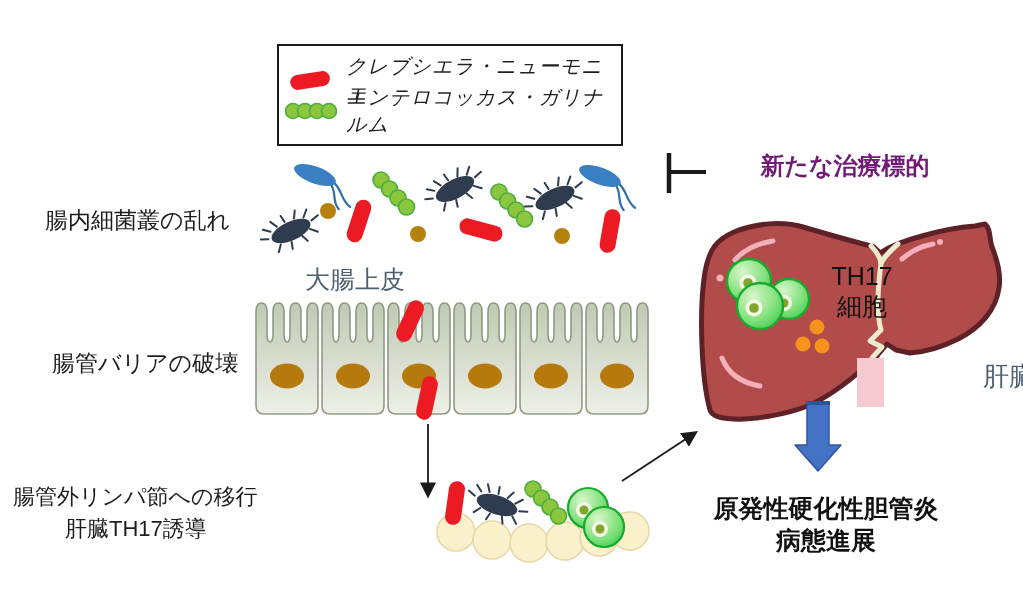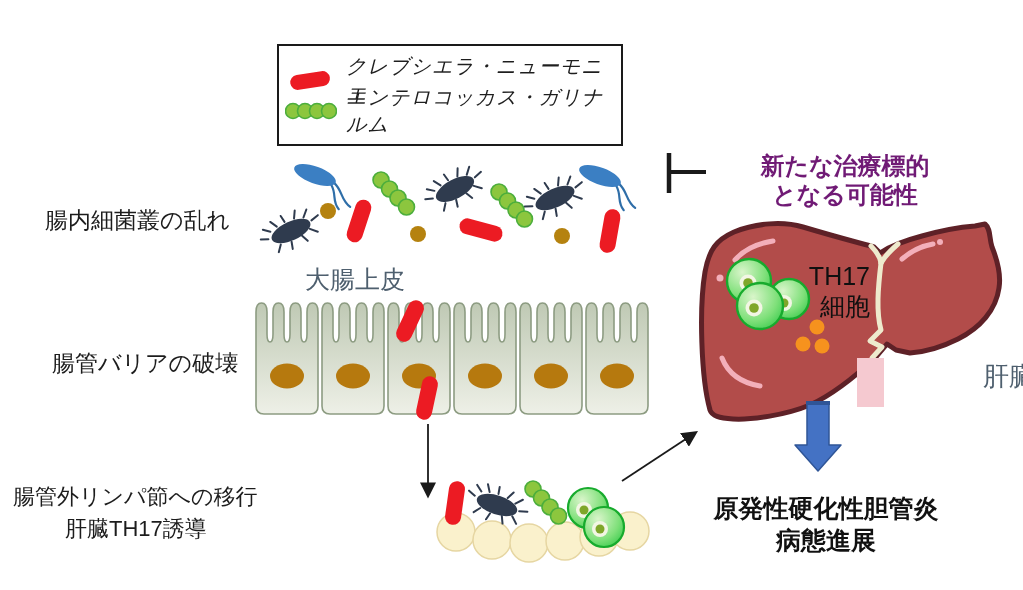--- a/index.html
+++ b/index.html
@@ -20,21 +20,21 @@
   }
   .legend-row{display:flex;align-items:center;gap:9px;height:28px;}
   .legend-icon{flex:0 0 52px;height:26px;}
   .legend-label{
     font-family:"DejaVu Serif","Liberation Serif",serif;font-style:italic;
     font-size:20px;color:#1e1e1e;letter-spacing:1px;
   }
   .lbl-epithelium{left:257px;top:263px;font-size:25px;}
   .lbl-lymph{left:276px;top:496px;width:150px;font-size:24px;line-height:28px;}
   .lbl-liver{left:928px;top:359px;width:66px;font-size:26px;text-align:center;}
-  .lbl-th17{left:790px;top:261px;width:80px;font-size:25px;line-height:30px;color:#101010;font-weight:500;text-align:right;}
+  .lbl-th17{left:822px;top:261px;width:80px;font-size:25px;line-height:30px;color:#101010;font-weight:500;}
   .lbl-therapy{left:735px;top:151px;width:220px;font-size:24px;line-height:29px;font-weight:600;color:#701a75;}
   .lbl-outcome{left:698px;top:492px;width:256px;font-size:25px;line-height:32px;font-weight:700;color:#111;}
   .lbl-dysbiosis{left:45px;top:205px;}
   .lbl-barrier{left:43px;top:348px;margin-left:9px;}
   .lbl-transloc{left:13px;top:482px;font-size:22px;}
   .lbl-induction{left:65px;top:514px;font-size:22px;}
 </style>
 </head>
 <body>
 
@@ -201,20 +201,19 @@
 
   <div class="txt slate lbl-epithelium">大腸上皮</div>
   <div class="txt center lbl-th17">
     <div>TH17</div>
     <div>細胞</div>
   </div>
   <div class="txt slate lbl-liver">肝臓</div>
 
   <div class="txt center lbl-therapy">
     <div>新たな治療標的</div>
-    <div>となる可能性</div>
   </div>
   <div class="txt center lbl-outcome">
     <div>原発性硬化性胆管炎</div>
     <div>病態進展</div>
   </div>
 
 </div>
 
 </body></html>

